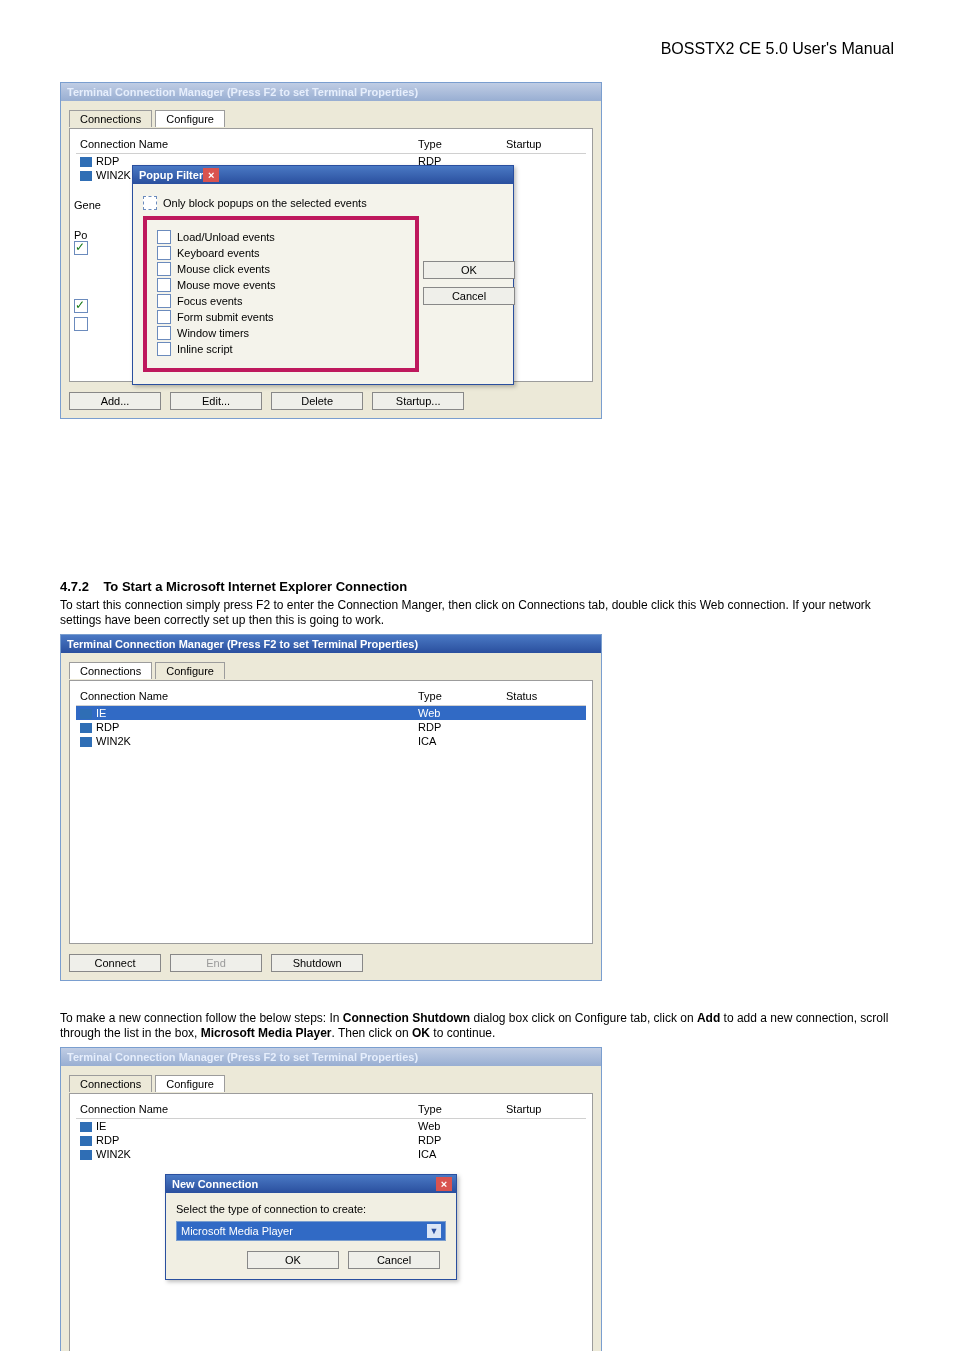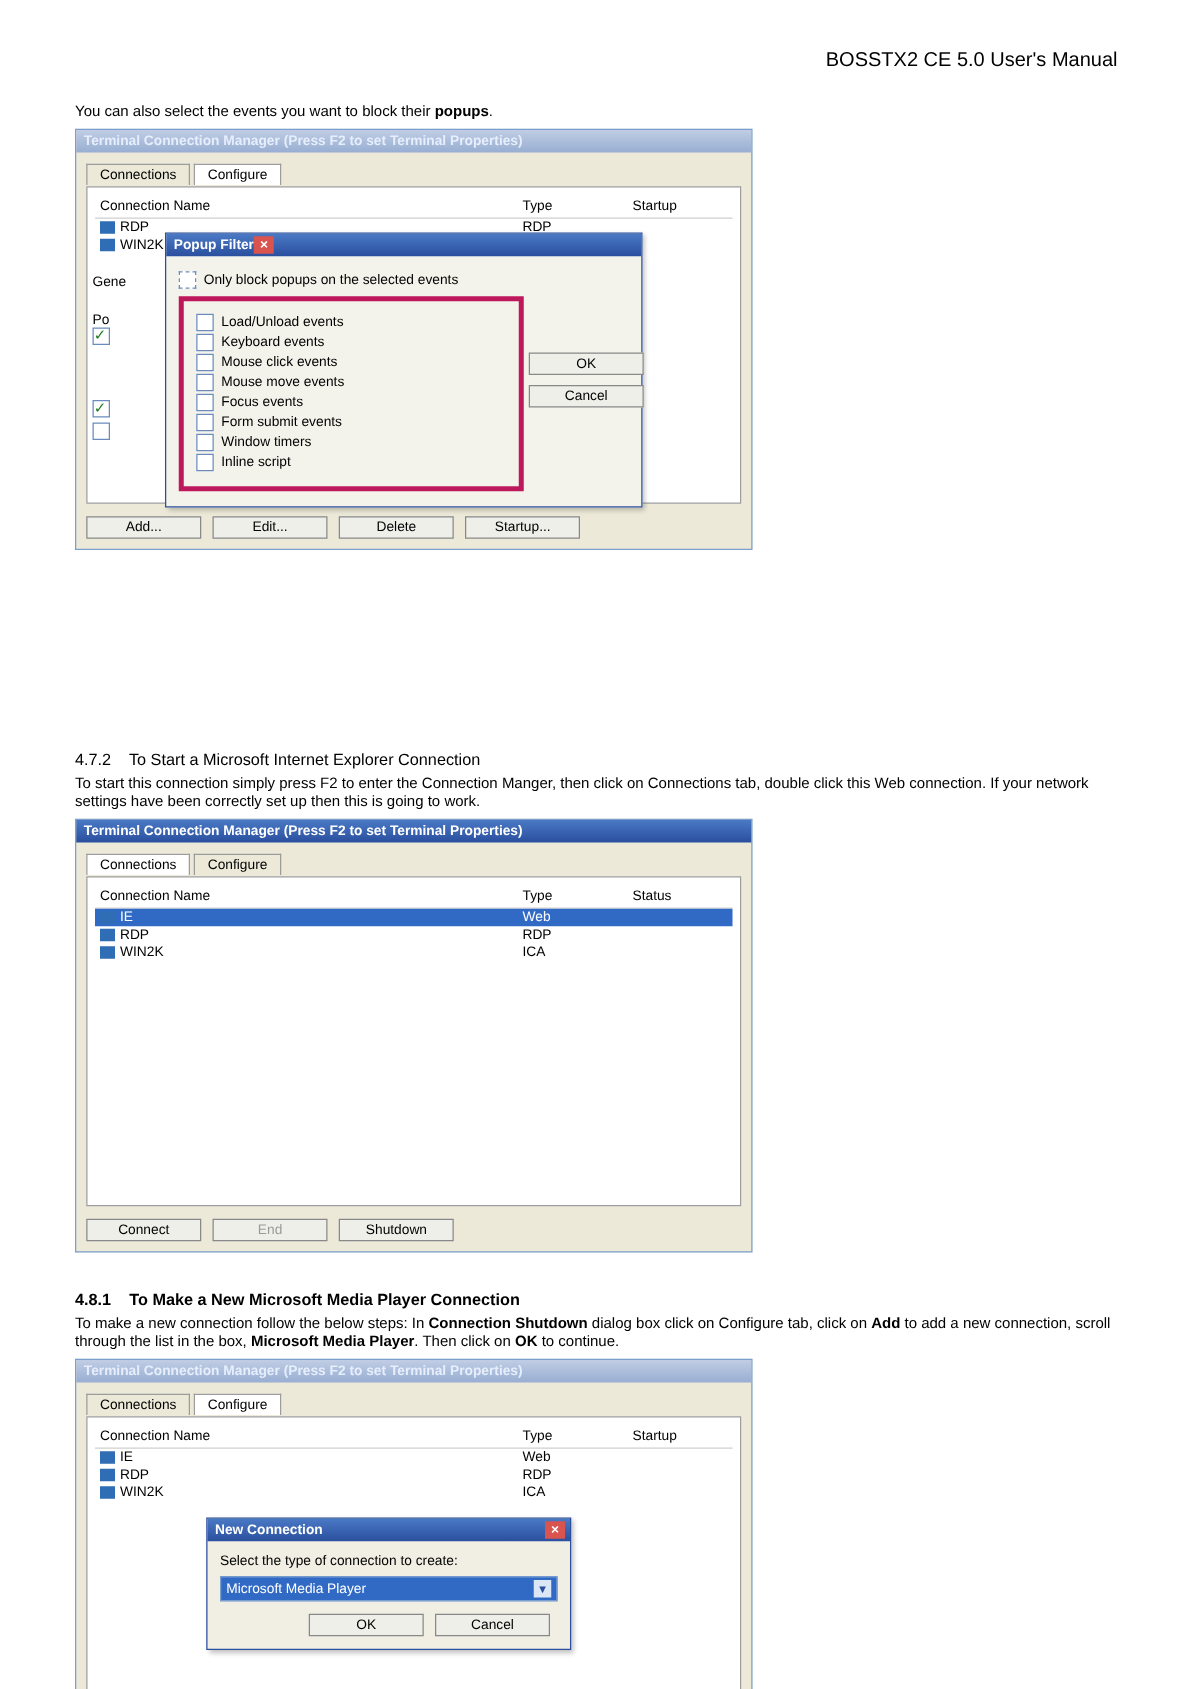--- a/index.html
+++ b/index.html
@@ -183,34 +183,31 @@
     width: 14px; height: 14px;
     background: #dbe6f6; color:#2a4f9e;
     text-align:center; line-height:14px;
     font-size:9px;
   }
   .nc-btns { text-align: right; }
 
   
   .h2 { font-size: 20px; font-weight: bold; margin: 8px 0 0 0; }
   .h3 { font-size: 13px; font-weight: bold; margin: 2px 0 2px 0; }
-  .h-combined { font-size: 13px; font-weight: normal; margin: 40px 0 0 0; }
+  .h-combined { font-size: 13px; font-weight: bold; margin: 40px 0 0 0; }
 
   .spacer-sm { height: 90px; }
 </style>
 </head>
 <body>
 
 <div class="page">
 
   <div class="header-right">BOSSTX2 CE 5.0 User's Manual</div>
 
-  <p class="para">
-    <span>You can also select the events you want to block their </span><b>popups</b><span>.</span>
-  </p>
 
   <div class="window">
     <div class="titlebar inactive">Terminal Connection Manager (Press F2 to set Terminal Properties)</div>
     <div class="win-body">
       <div class="tabs">
         <span class="tab inactive">Connections</span>
         <span class="tab active">Configure</span>
       </div>
       <div class="pane beige">
         <div class="list-head">
@@ -348,24 +345,20 @@
         </div>
       </div>
       <div class="btnrow">
         <span class="btn">Connect</span>
         <span class="btn disabled">End</span>
         <span class="btn">Shutdown</span>
       </div>
     </div>
   </div>
 
-  <div class="h3">
-    <span>4.8.1</span>&nbsp;&nbsp;&nbsp;
-    <span>To Make a New Microsoft Media Player Connection</span>
-  </div>
   <p class="para">
     <span>To make a new connection follow the below steps: In </span><b>Connection Shutdown</b><span> dialog box click on Configure tab, click on </span><b>Add</b><span> to add a new connection, scroll through the list in the box, </span><b>Microsoft Media Player</b><span>. Then click on </span><b>OK</b><span> to continue.</span>
   </p>
 
   <div class="window win3">
     <div class="titlebar inactive">Terminal Connection Manager (Press F2 to set Terminal Properties)</div>
     <div class="win-body">
       <div class="tabs">
         <span class="tab inactive">Connections</span>
         <span class="tab active">Configure</span>

